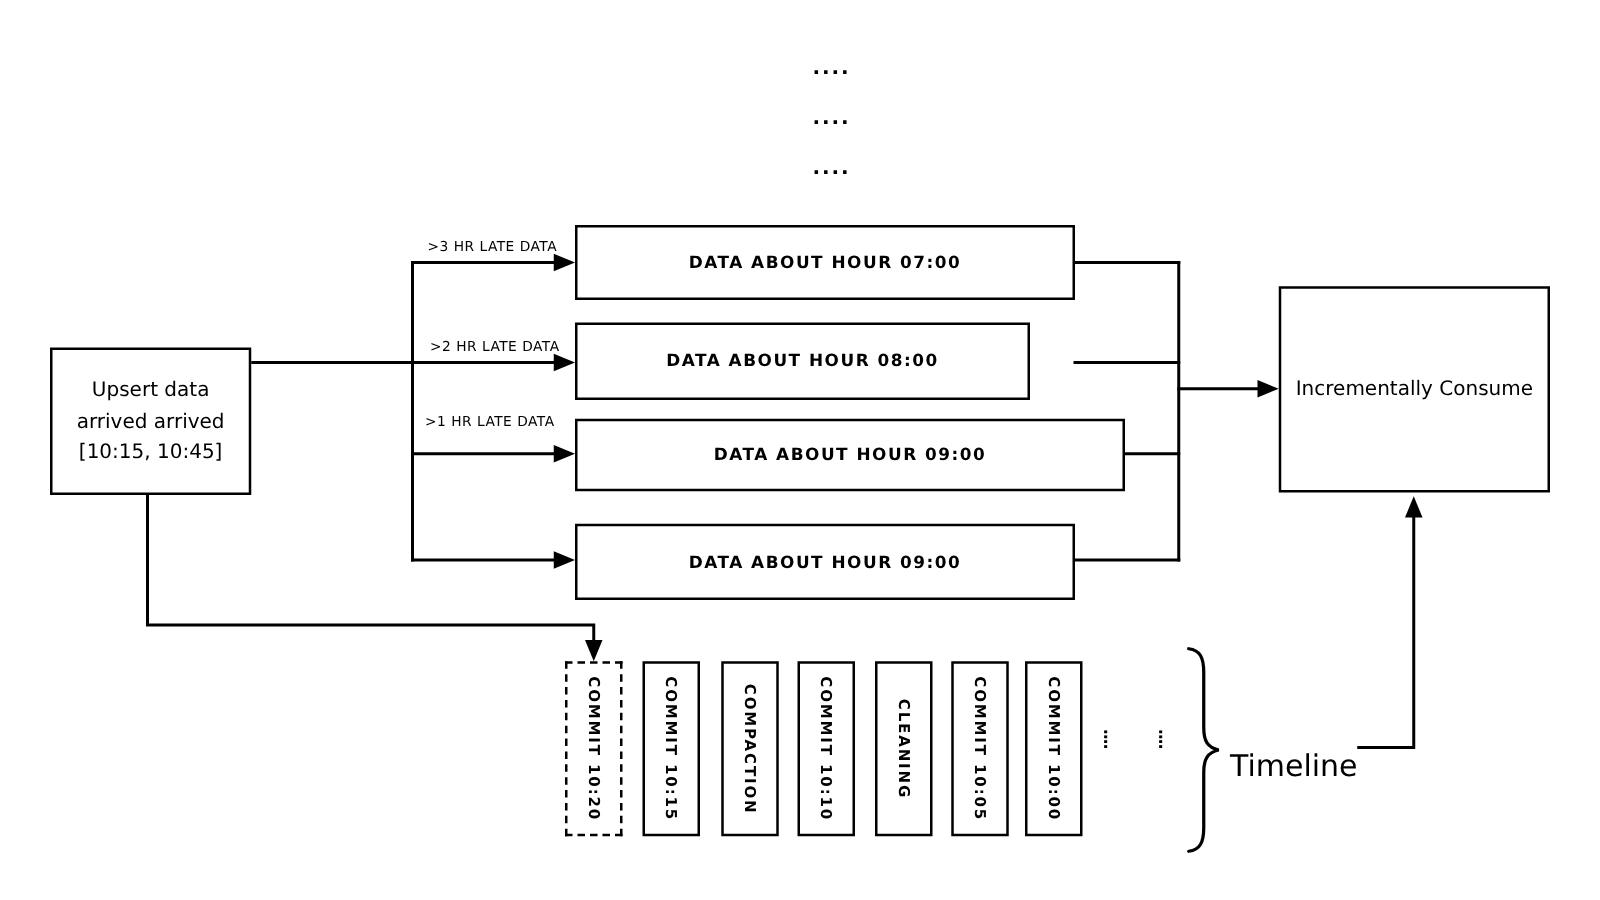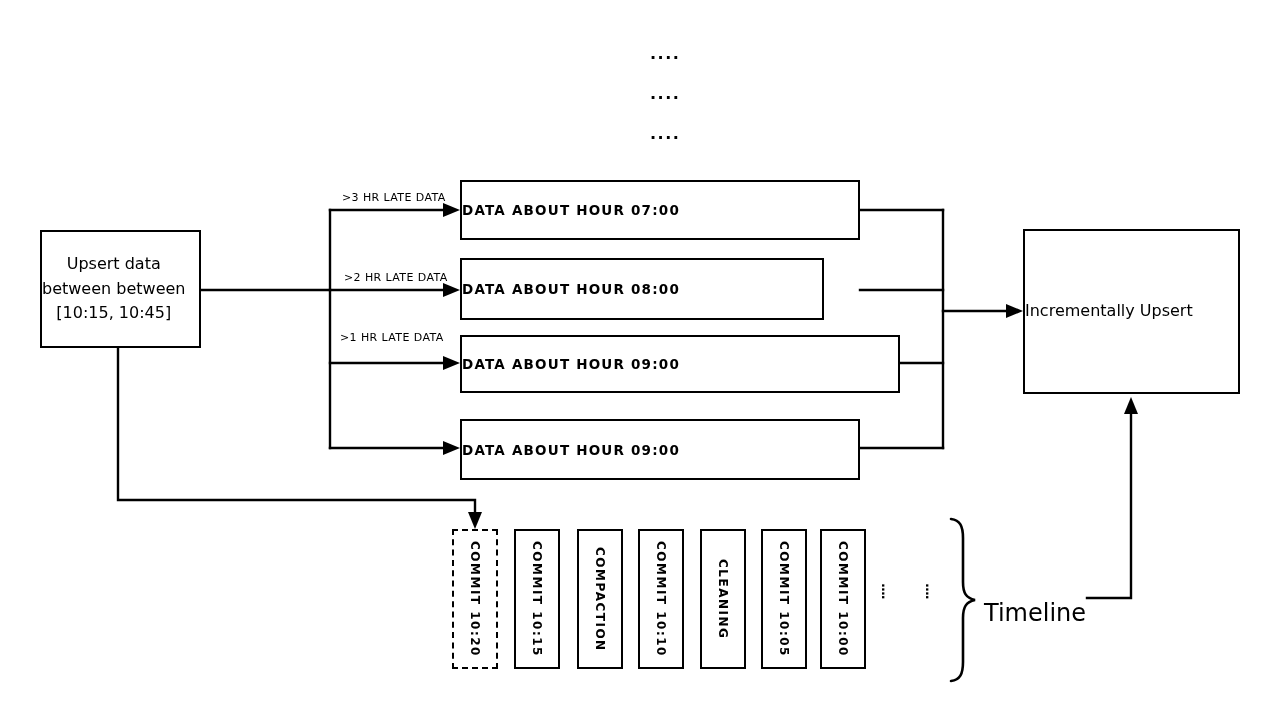--- a/index.html
+++ b/index.html
@@ -10,23 +10,23 @@
     background:var(--bg); color:var(--ink);
     font-family:"DejaVu Sans", sans-serif; overflow:hidden;
   }
   svg.wires { position:absolute; left:0; top:0; width:1280px; height:720px; }
   svg .stroke { stroke:var(--ink); stroke-width:2.4; fill:none; stroke-linecap:square; }
   svg .brace-path { stroke:var(--ink); stroke-width:2.6; fill:none; stroke-linecap:round; }
   svg .fill { fill:var(--ink); stroke:none; }
 
   .box {
     position:absolute; border:2.5px solid var(--ink); background:var(--bg);
-    display:flex; align-items:center; text-align:center;
+    display:flex; align-items:center; justify-content:center; text-align:center;
   }
-  .upsert-box { font-size:16px; line-height:1.55; }
+  .upsert-box { font-size:16px; line-height:1.55;margin-top:48px; }
   .consume-box { font-size:16px; line-height:1.55; }
   .hour-box span { font-weight:bold; font-size:13.5px; letter-spacing:1.2px; white-space:nowrap; }
 
   .arrow-label {
     position:absolute; font-weight:normal; font-size:11px; letter-spacing:0.4px;
     white-space:nowrap;
   }
 
   .hdots { position:absolute; font-weight:bold; font-size:16px; letter-spacing:1.5px; line-height:20px; }
 
@@ -98,21 +98,21 @@
     </g>
   </svg>
 
   <div class="hdots" style="left:650px; top:44px">....</div>
   <div class="hdots" style="left:650px; top:84px">....</div>
   <div class="hdots" style="left:650px; top:124px">....</div>
 
   <div class="box upsert-box" style="left:40px; top:230px; width:161px; height:118px">
     <div>
       <div>Upsert data</div>
-      <div>between between</div>
+      <div>arrived arrived</div>
       <div>[10:15, 10:45]</div>
     </div>
   </div>
 
   <div class="arrow-label" style="left:342px; top:191px">&gt;3 HR LATE DATA</div>
   <div class="arrow-label" style="left:344px; top:271px">&gt;2 HR LATE DATA</div>
   <div class="arrow-label" style="left:340px; top:331px">&gt;1 HR LATE DATA</div>
 
   <div class="box hour-box" style="left:460px; top:180px; width:400px; height:60px">
     <span>DATA ABOUT HOUR 07:00</span>
@@ -122,21 +122,21 @@
   </div>
   <div class="box hour-box" style="left:460px; top:335px; width:440px; height:58px">
     <span>DATA ABOUT HOUR 09:00</span>
   </div>
   <div class="box hour-box" style="left:460px; top:419px; width:400px; height:61px">
     <span>DATA ABOUT HOUR 09:00</span>
   </div>
 
   <div class="box consume-box" style="left:1023px; top:229px; width:217px; height:165px">
     <div>
-      <div>Incrementally Upsert</div>
+      <div>Incrementally Consume</div>
     </div>
   </div>
 
   <div class="event-box dashed" style="left:452px">
     <span>COMMIT 10:20</span>
   </div>
   <div class="event-box" style="left:514px">
     <span>COMMIT 10:15</span>
   </div>
   <div class="event-box" style="left:577px">

